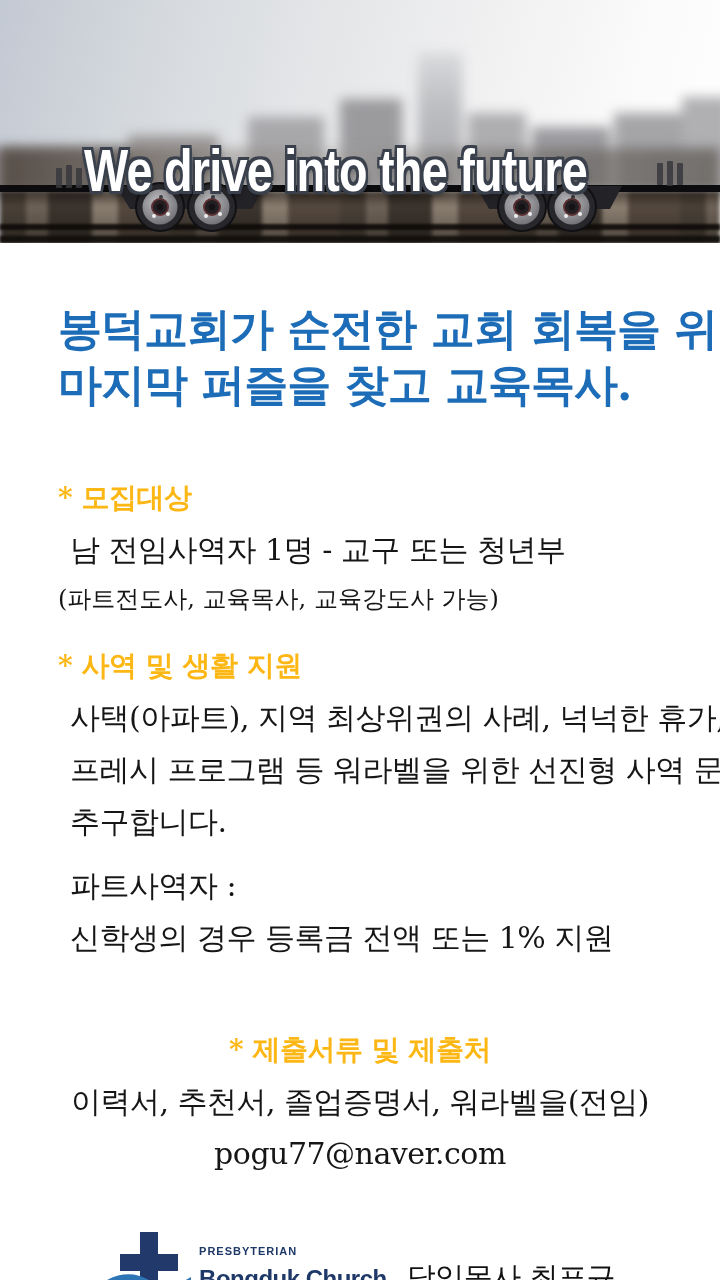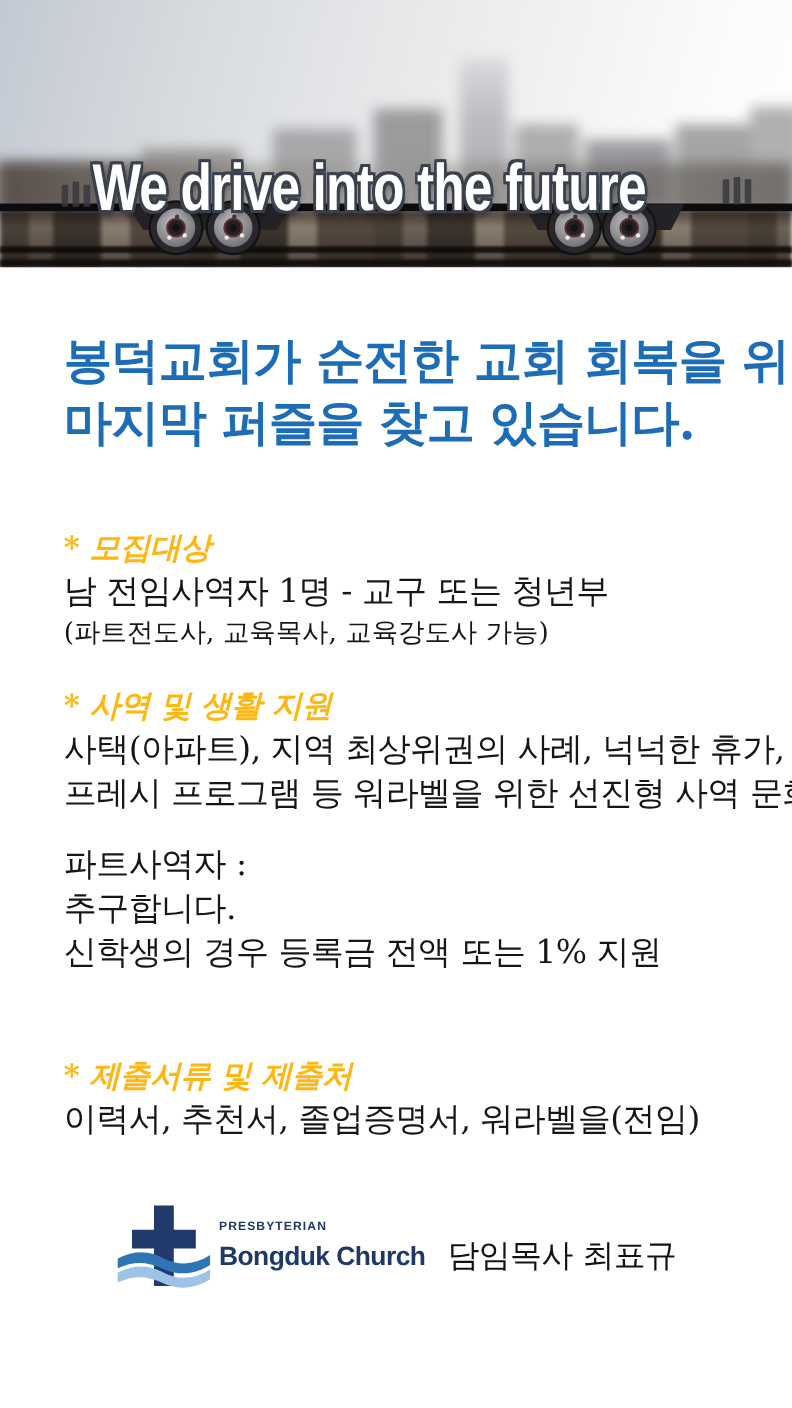--- a/index.html
+++ b/index.html
@@ -38,23 +38,23 @@
                     0 -3px 0 #3a414d,0 3px 0 #3a414d,-3px 0 0 #3a414d,3px 0 0 #3a414d,
                     2px 5px 7px rgba(0,0,0,.35);}
 
   
   .content{padding:0 58px;}
   .intro{margin:58px 0 0 0;font-weight:bold;color:#1d6cb7;font-size:44px;line-height:56px;letter-spacing:-1px;}
   .intro div{white-space:nowrap;}
   .sec{margin:0;}
   .sec1{margin-top:65px;}
   .sec2{margin-top:30px;}
-  .sec3{margin-top:72px;}
-  .sec-title{margin:0;font-size:28px;line-height:40px;font-weight:bold;color:#fdb714;white-space:nowrap;letter-spacing:-0.5px;font-style:italic;}
-  .line{margin:0;font-size:30px;line-height:40px;color:#161616;white-space:nowrap;letter-spacing:-0.5px;}
+  .sec3{margin-top:72px;text-align:center;}
+  .sec-title{margin:0;font-size:28px;line-height:40px;font-weight:bold;color:#fdb714;white-space:nowrap;letter-spacing:-0.5px;}
+  .line{margin:12px;font-size:30px;line-height:40px;color:#161616;white-space:nowrap;letter-spacing:-0.5px;}
   .note{margin:0;font-size:24px;line-height:34px;color:#161616;white-space:nowrap;}
   .para2{margin-top:24px;}
 
   
   .footer{margin-top:56px;display:flex;justify-content:center;align-items:flex-start;gap:6px;}
   .logo{width:88px;height:88px;flex:0 0 auto;}
   .brand{display:flex;flex-direction:column;padding-top:11px;
          font-family:"Liberation Sans","DejaVu Sans",sans-serif;color:#1e3868;}
   .denom{font-size:11px;font-weight:bold;letter-spacing:1px;line-height:20px;}
   .church{font-size:24px;font-weight:bold;line-height:36px;letter-spacing:-0.5px;white-space:nowrap;}
@@ -145,41 +145,42 @@
       </g>
     </svg>
 
     <div class="headline">We drive into the future</div>
   </header>
 
   <main class="content">
 
     <h1 class="intro">
       <div>봉덕교회가 순전한 교회 회복을 위한</div>
-      <div>마지막 퍼즐을 찾고 있습니다.</div>
+      <div>마지막 퍼즐을 찾고 교육목사.</div>
     </h1>
 
     <section class="sec sec1">
       <h2 class="sec-title">* 모집대상</h2>
       <p class="line">남 전임사역자 1명 - 교구 또는 청년부</p>
       <p class="note">(파트전도사, 교육목사, 교육강도사 가능)</p>
     </section>
 
     <section class="sec sec2">
       <h2 class="sec-title">* 사역 및 생활 지원</h2>
       <p class="line">사택(아파트), 지역 최상위권의 사례, 넉넉한 휴가, 리</p>
       <p class="line">프레시 프로그램 등 워라벨을 위한 선진형 사역 문화를</p>
+      <p class="line">추구합니다.</p>
       <p class="line para2">파트사역자 :</p>
-      <p class="line">추구합니다.</p>
       <p class="line">신학생의 경우 등록금 전액 또는 1% 지원</p>
     </section>
 
     <section class="sec sec3">
       <h2 class="sec-title">* 제출서류 및 제출처</h2>
       <p class="line">이력서, 추천서, 졸업증명서, 워라벨을(전임)</p>
+      <p class="line">pogu77@naver.com</p>
     </section>
 
   </main>
 
   <footer class="footer">
     <svg class="logo" viewBox="0 0 88 88">
       <path d="M35 2 h18 v22 h20 v17 h-20 v34 h-18 v-34 h-20 v-17 h20 z" fill="#21396b"></path>
       <path d="M2,50 C18,42 31,43 44,50 C58,57 72,56 86,47 L86,56 C72,65 56,66 42,59 C29,53 17,52 2,59 Z" fill="#2e75b6"></path>
       <path d="M2,63 C18,55 31,56 44,63 C58,70 72,69 86,60 L86,69 C72,78 56,79 42,72 C29,66 17,65 2,72 Z" fill="#9dc3e6"></path>
     </svg>

